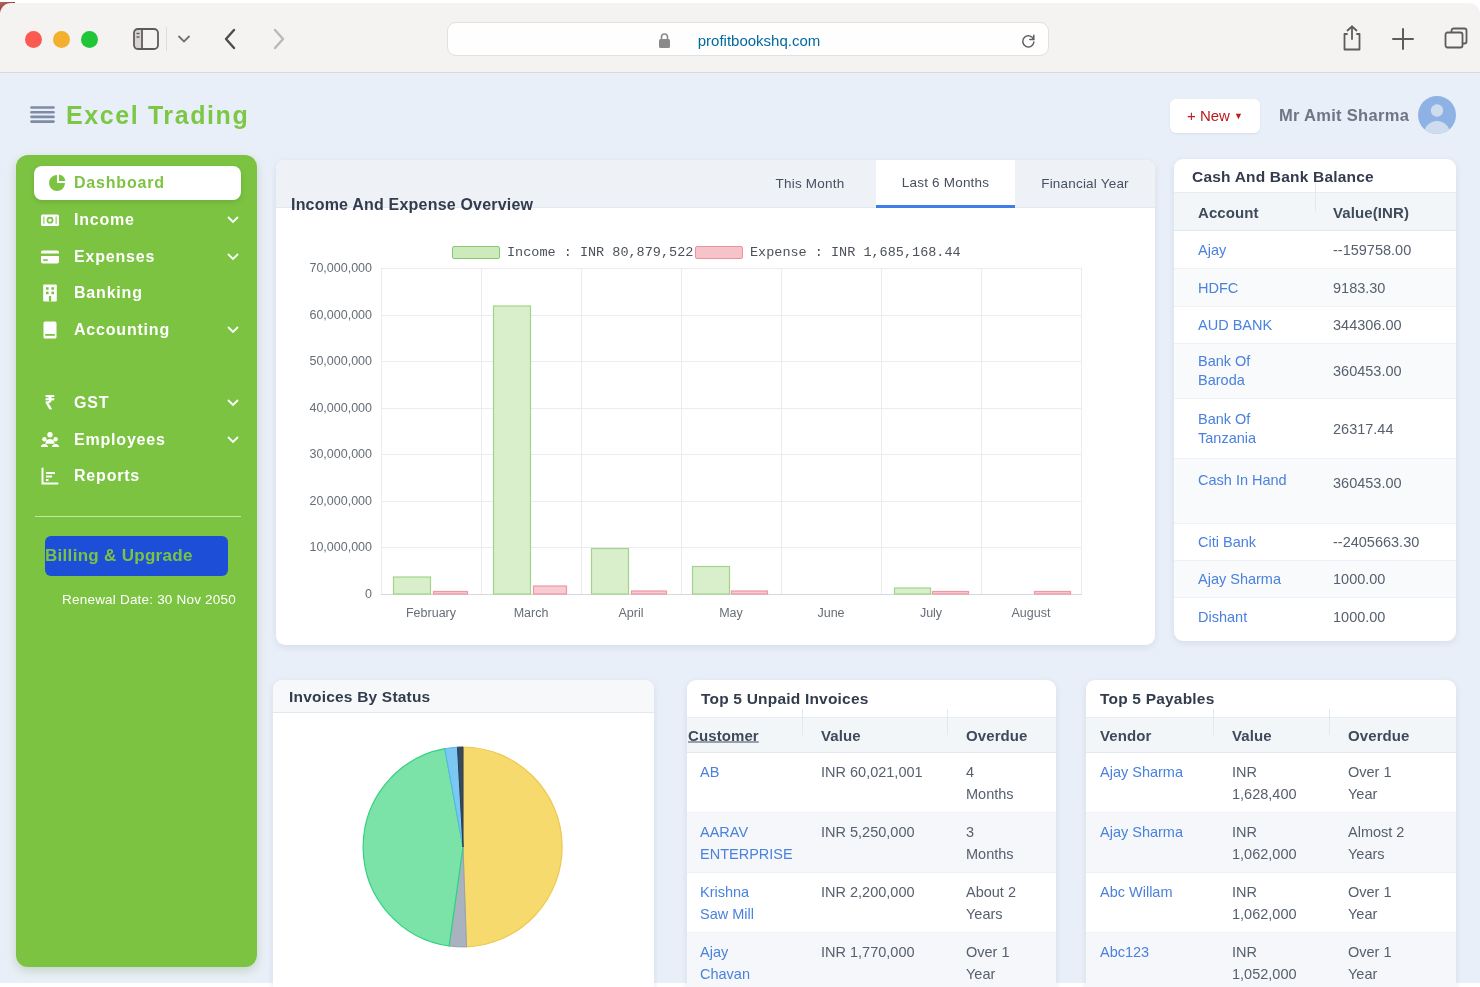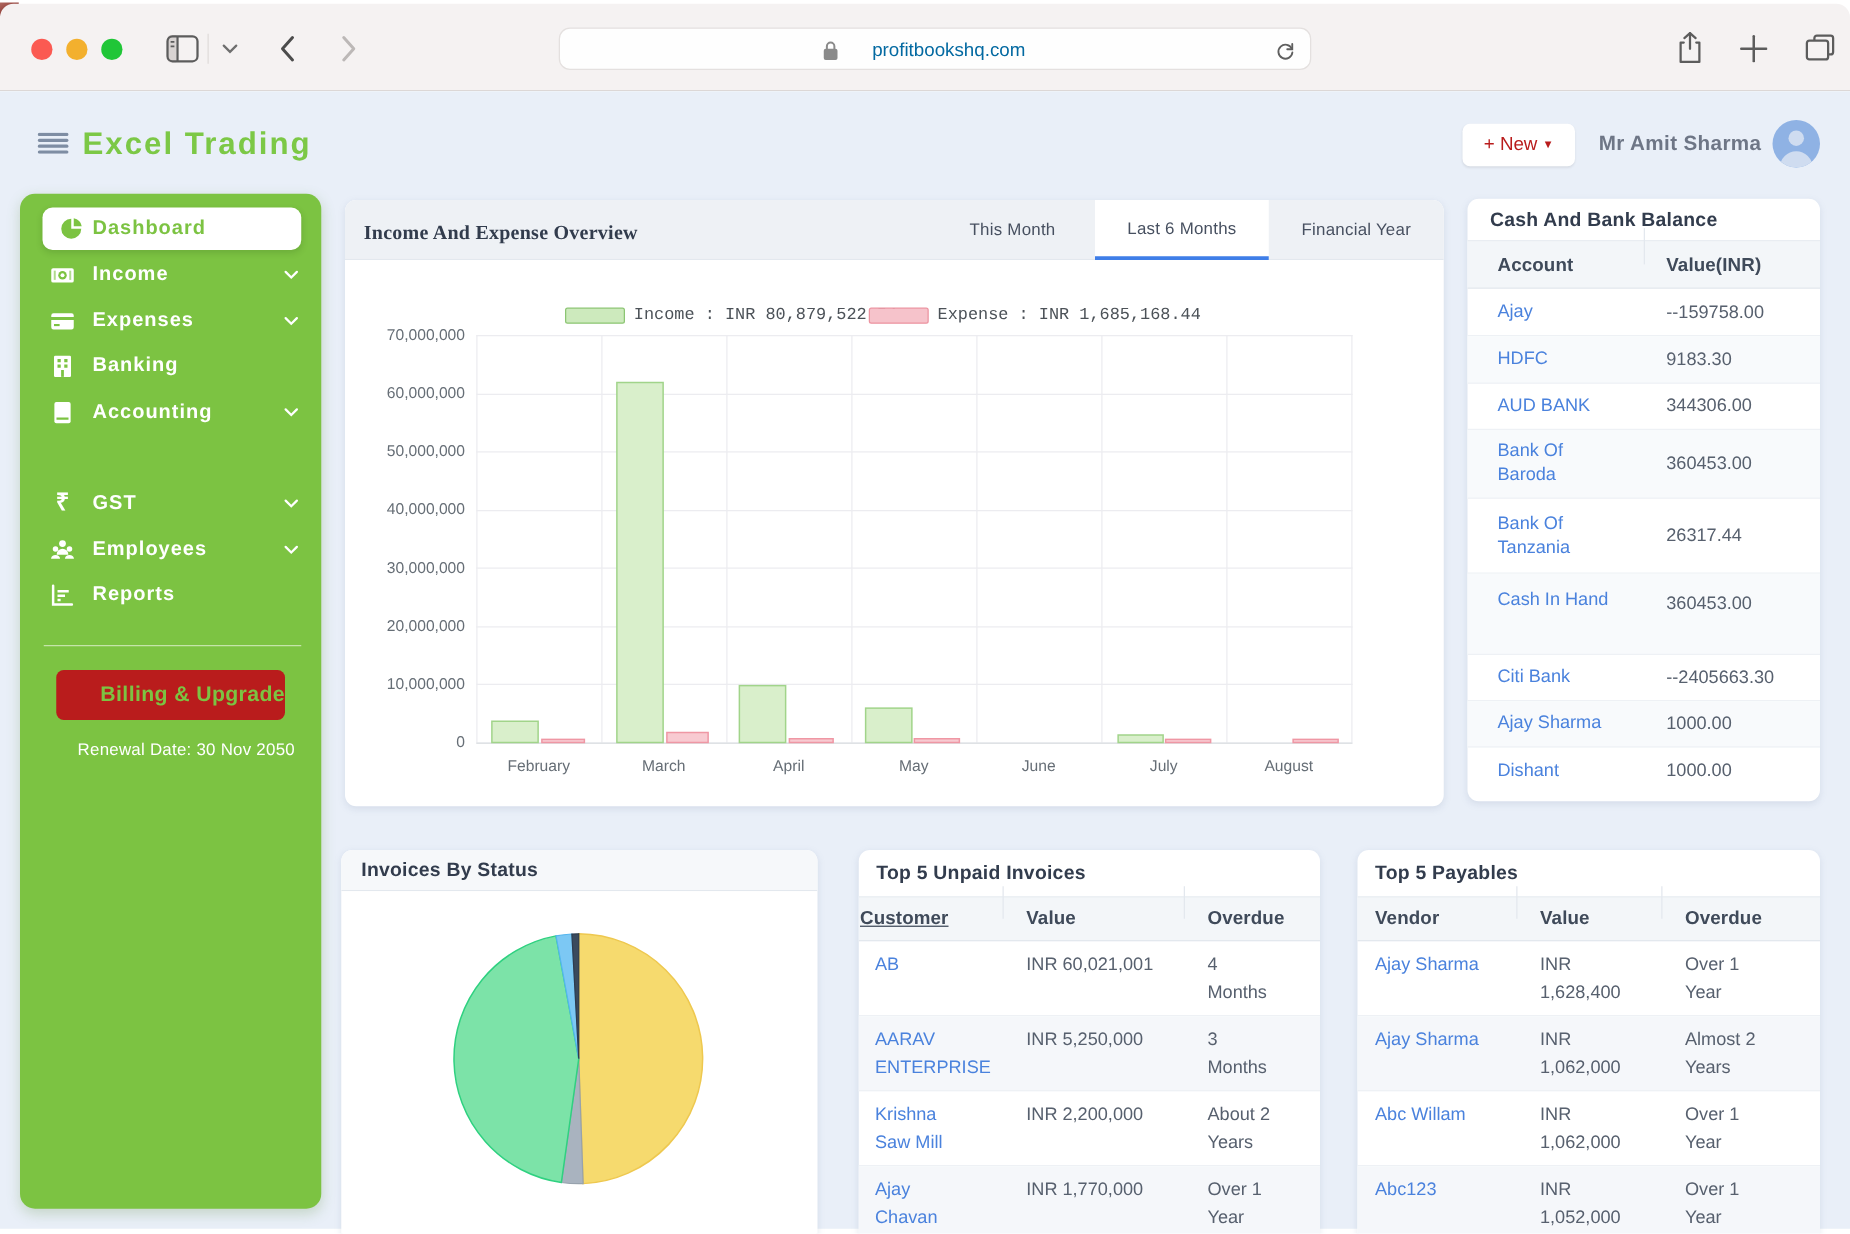--- a/index.html
+++ b/index.html
@@ -24,21 +24,21 @@
 #avatar { position:absolute; left:1418px; top:23px; width:38px; height:38px; border-radius:50%; background:#8fb2e4; overflow:hidden; }
 
 #sidebar { position:absolute; left:16px; top:82px; width:241px; height:812px; background:#7cc342; border-radius:12px; box-shadow:0 4px 10px rgba(90,140,60,0.25); }
 .mitem { position:absolute; left:0; width:241px; height:36px; color:#fff; }
 .mitem .mic { position:absolute; left:24px; top:50%; transform:translateY(-50%); width:20px; height:20px; }
 .mitem .mtx { position:absolute; left:58px; top:50%; transform:translateY(-50%); font-size:16px; font-weight:700; letter-spacing:0.8px; }
 .mitem .mcv { position:absolute; right:18px; top:50%; transform:translateY(-50%); }
 #dash-pill { position:absolute; left:18px; top:11px; width:207px; height:34px; background:#fff; border-radius:8px; box-shadow:0 2px 5px rgba(40,80,20,0.18); }
 #dash-pill .mtx { color:#7cc342; }
 #sb-sep { position:absolute; left:19px; top:361px; width:206px; height:1px; background:rgba(255,255,255,0.55); }
-#billing { position:absolute; left:29px; top:381px; width:183px; height:40px; background:#b91c1c; border-radius:6px; text-align:right; line-height:40px; font-size:17px; font-weight:700; color:#7cc342; letter-spacing:0.3px; }
+#billing { position:absolute; left:29px; top:381px; width:183px; height:40px; background:#1d4ed8; border-radius:6px; text-align:left; line-height:40px; font-size:17px; font-weight:700; color:#7cc342; letter-spacing:0.3px; }
 #renew { position:absolute; left:0; width:266px; top:437px; text-align:center; font-size:13.5px; color:#fff; letter-spacing:0.2px; }
 
 .card { position:absolute; background:#fff; border-radius:9px; box-shadow:0 2px 6px rgba(120,140,170,0.18); }
 .cardhead { position:absolute; left:0; top:0; right:0; background:#eef1f5; border-bottom:1px solid #e3e8ee; border-radius:9px 9px 0 0; }
 .ctitle { font-weight:700; color:#323c4d; letter-spacing:0.2px; }
 .blue { color:#4a82dd; }
 .tab { top:0; height:48px; line-height:48px; text-align:center; font-size:13.5px; color:#475060; letter-spacing:0.2px; }
 .tabactive { background:#fff; border-bottom:3px solid #3f7ee8; height:48px; line-height:45px; }
 .legswatch { width:48px; height:13px; border:1.4px solid; border-radius:2px; }
 .legtext { font-size:13.5px; color:#4c5258; height:15px; line-height:15px;font-family:Liberation Mono, monospace; }
@@ -206,21 +206,21 @@
           </svg>
         <span class="mtx">Reports</span>
       </div>
       <div id="sb-sep"></div>
       <div id="billing">Billing &amp; Upgrade</div>
       <div id="renew">Renewal Date: 30 Nov 2050</div>
     </div>
 
     <div class="card" id="chartcard" style="left:276px;top:87px;width:879px;height:485px;">
       <div class="cardhead" style="height:48px;"></div>
-      <div class="abs ctitle" style="left:15px;top:3px;height:48px;line-height:48px;font-size:16px;font-family:Liberation Serif, serif;">Income And Expense Overview</div>
+      <div class="abs ctitle" style="left:15px;top:21px;height:48px;line-height:48px;font-size:16px;">Income And Expense Overview</div>
       <div class="abs tab" style="left:468px;width:132px;">This Month</div>
       <div class="abs tab tabactive" style="left:600px;width:139px;">Last 6 Months</div>
       <div class="abs tab" style="left:739px;width:140px;">Financial Year</div>
       <div class="abs legswatch" style="left:176px;top:86px;background:#cdeabd;border-color:#8cc573;"></div>
       <div class="abs legtext" style="left:231px;top:85px;">Income : INR 80,879,522.54</div>
       <div class="abs legswatch" style="left:419px;top:86px;background:#f6c3cb;border-color:#ec93a0;"></div>
       <div class="abs legtext" style="left:474px;top:85px;">Expense : INR 1,685,168.44</div>
       <svg class="abs" style="left:0;top:0;" width="879" height="485" font-family="Liberation Sans,sans-serif">
         <g stroke="#ececf0" stroke-width="1">
           <line x1="105.5" y1="108" x2="105.5" y2="434"></line>

